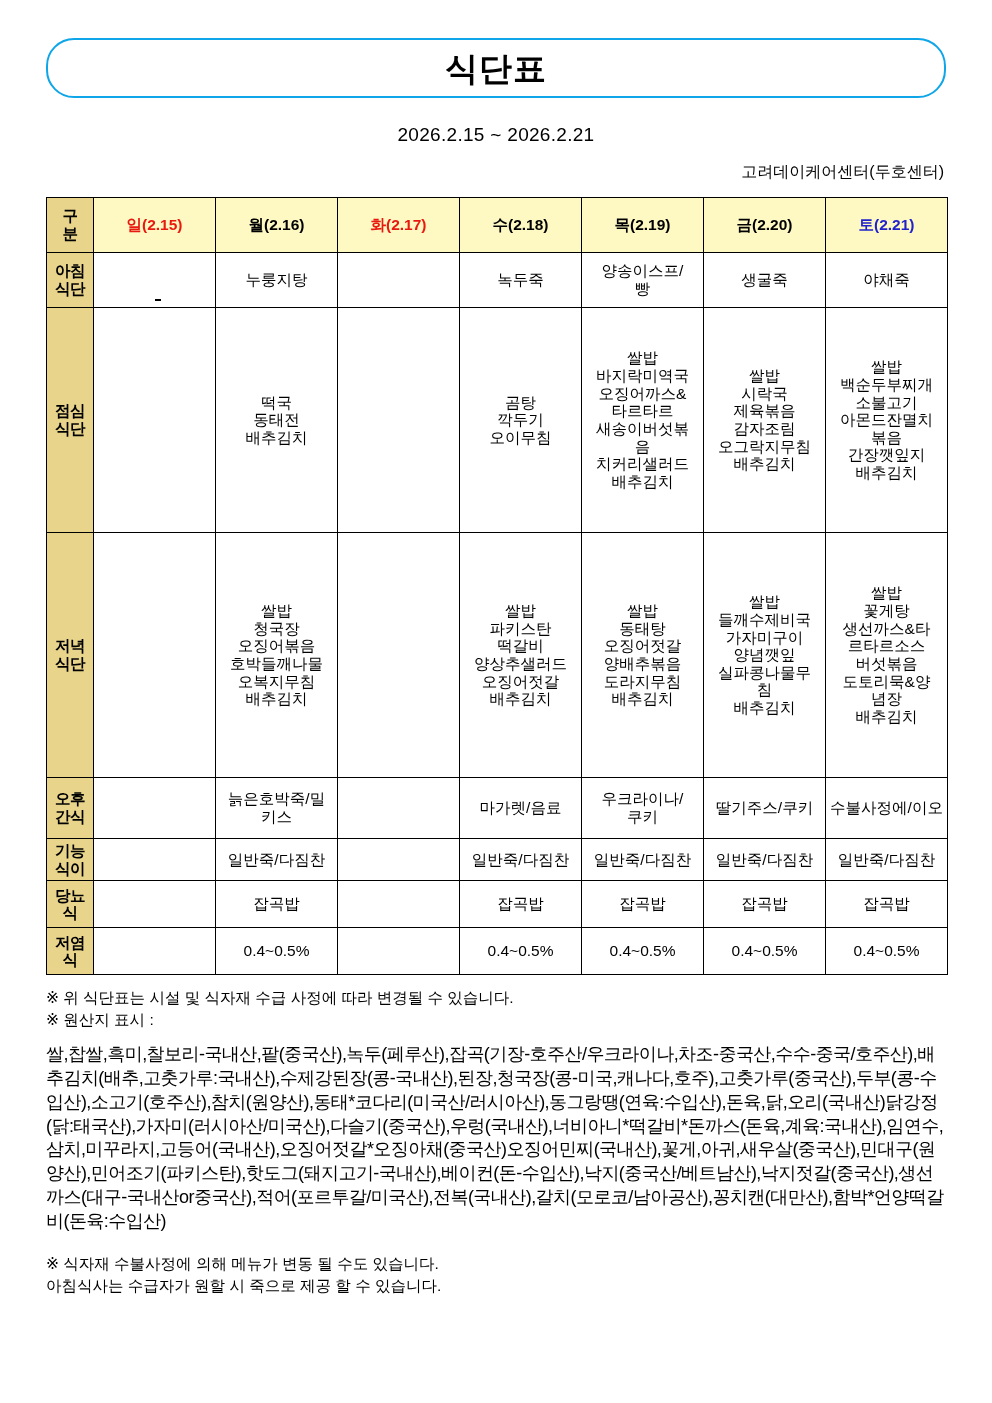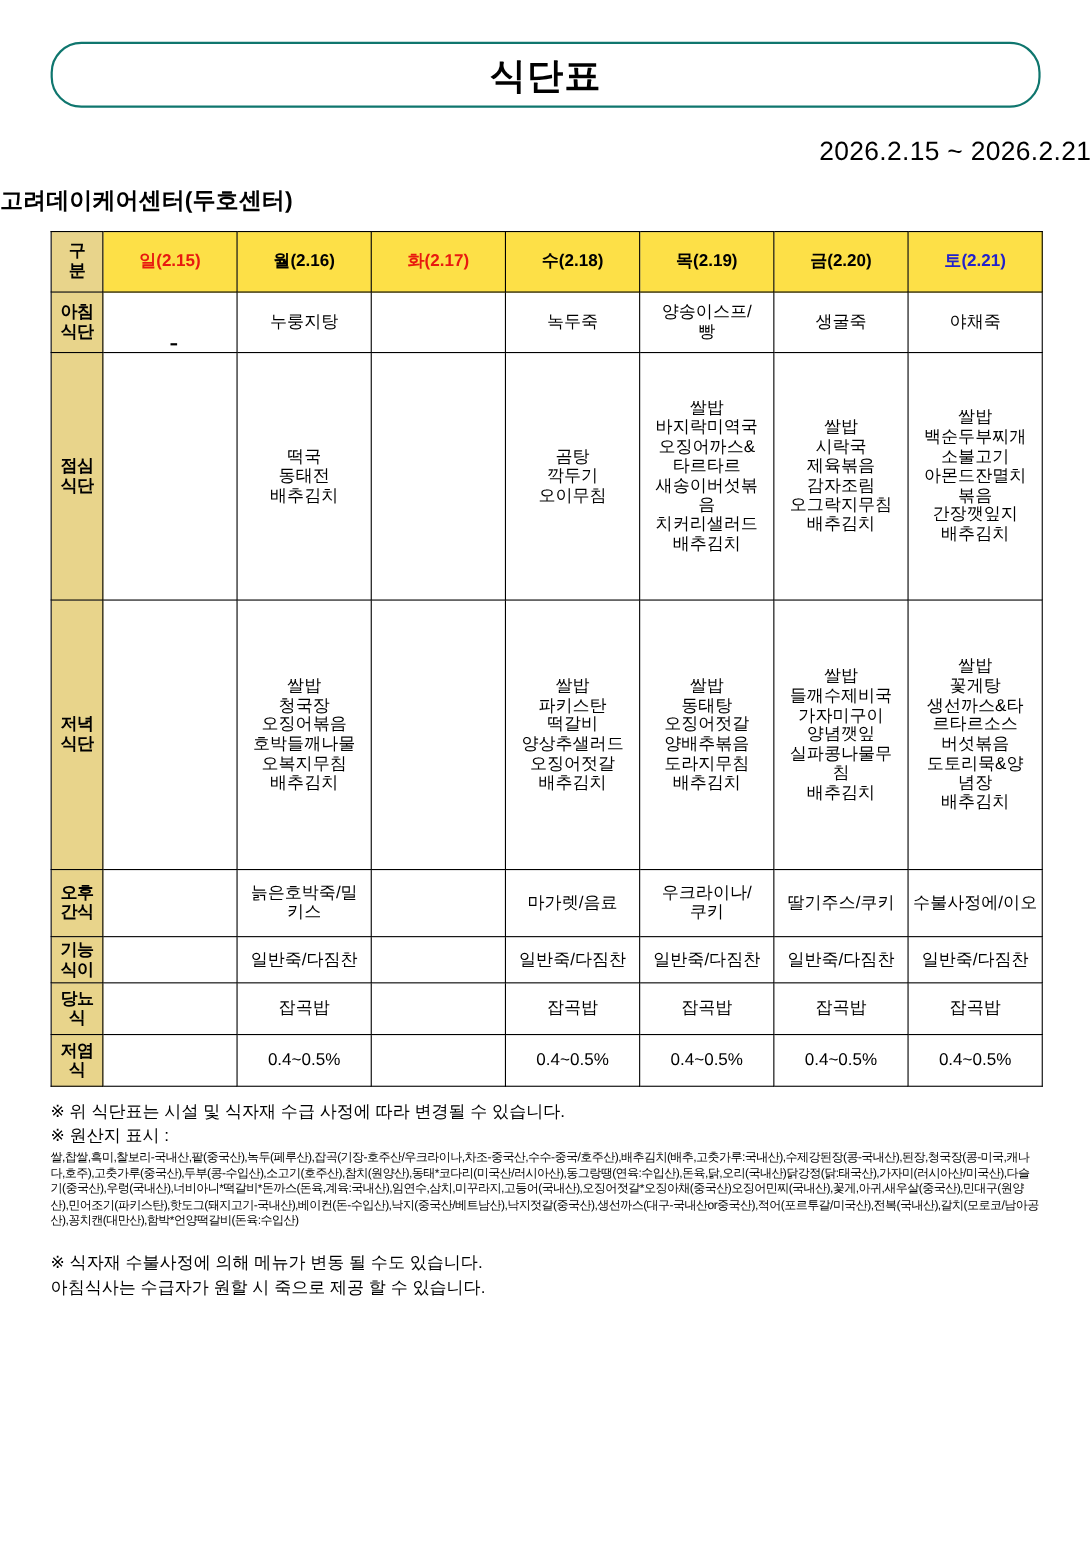--- a/index.html
+++ b/index.html
@@ -21,45 +21,46 @@
     height: 1403px;
     box-sizing: border-box;
     padding: 0;
     position: relative;
   }
 
   
   .title-wrap {
     margin: 38px 46px 0 46px;
     height: 56px;
-    border: 2px solid #0f766e;
+    border: 2px solid #0ea5e9;
     border-radius: 28px;
     display: flex;
     align-items: center;
     justify-content: center;
     background: #fff;
   }
   .title-text {
     font-size: 33px;
     font-weight: bold;
     letter-spacing: 1px;
     line-height: 1;
   }
 
   
   .daterange {
     margin-top: 26px;
-    text-align: right;
-    font-size: 24px;
+    text-align: center;
+    font-size: 19px;
     letter-spacing: 0.3px;
   }
   .center-name {
     margin: 16px 48px 0 0;
-    font-size: 21px;
-    font-weight: bold;
+    text-align: right;
+    font-size: 16px;
+    font-weight: normal;
   }
 
   
   .table-wrap {
     margin: 14px 46px 0 46px;
   }
   table.menu {
     border-collapse: collapse;
     table-layout: fixed;
     width: 900px;
@@ -81,21 +82,21 @@
     background: #e8d48b;
     font-weight: bold;
     font-size: 15px;
     line-height: 1.1;
     letter-spacing: -0.5px;
     padding: 2px 0;
   }
   thead .rowlabel { font-size: 16px; }
 
   .dayhead {
-    background: #fde047;
+    background: #fef9c3;
     font-weight: bold;
     font-size: 17px;
     height: 48px;
   }
   .dayhead.red { color: #e8190f; }
   .dayhead.blue { color: #2222cc; margin-top: 12px; }
   .dayhead.black { color: #000; margin-top: 36px; }
 
   tr.r-breakfast td.cell { height: 48px; }
   tr.r-lunch td.cell { height: 218px; vertical-align: middle; }
@@ -124,25 +125,25 @@
 
   
   .notes {
     margin: 12px 46px 0 46px;
     font-size: 15.5px;
     line-height: 1.42;
   }
   .notes .note-line { display: block; }
   .notes .origin-body {
     display: block;
-    font-size: 11px;
+    font-size: 18px;
     line-height: 1.32;
     letter-spacing: -0.55px;
     word-break: break-all;
-    margin-top: 1px;
+    margin-top: 12px;
   }
   .notes .gap { display: block; height: 20px; }
 </style>
 </head>
 <body>
 
 <div class="page">
 
   <div class="title-wrap">
     <div class="title-text">식단표</div>

